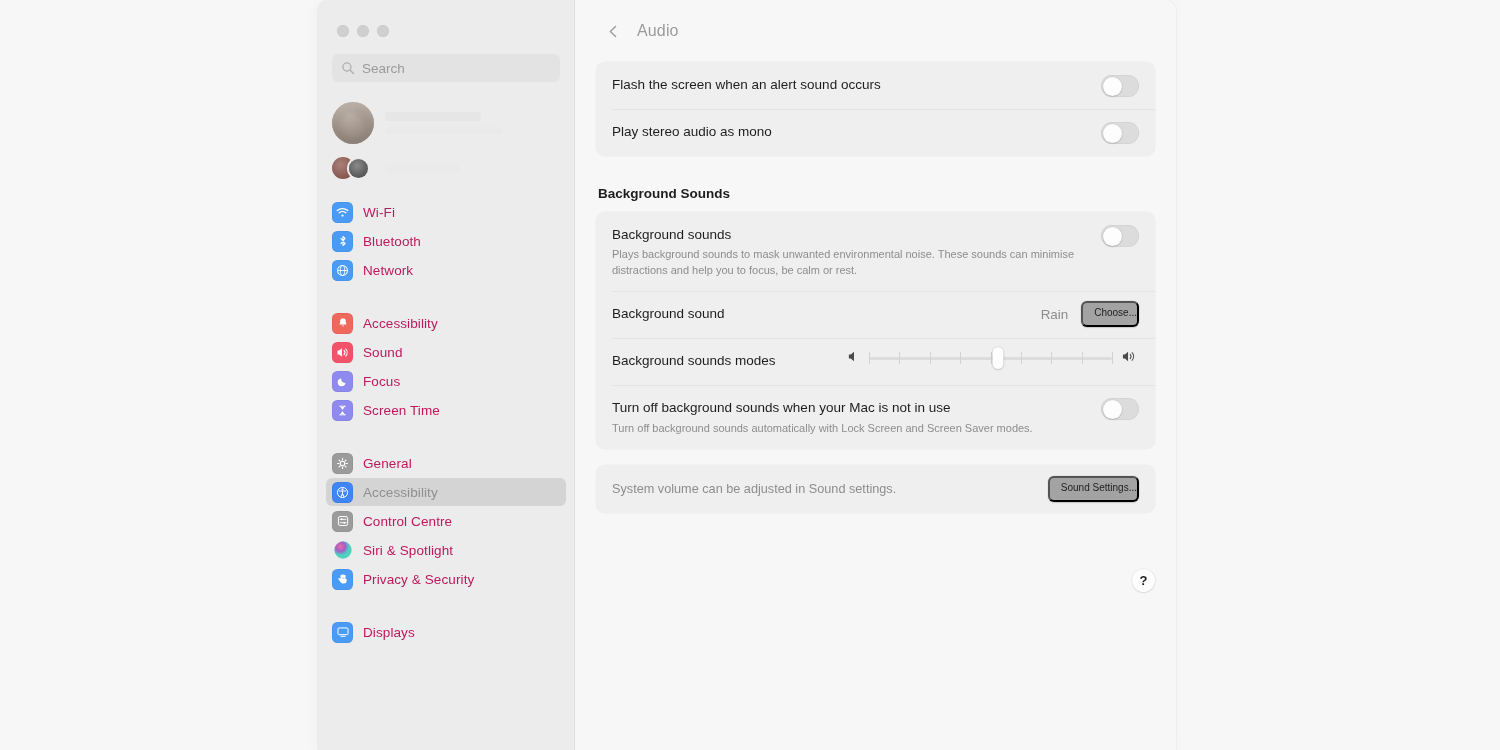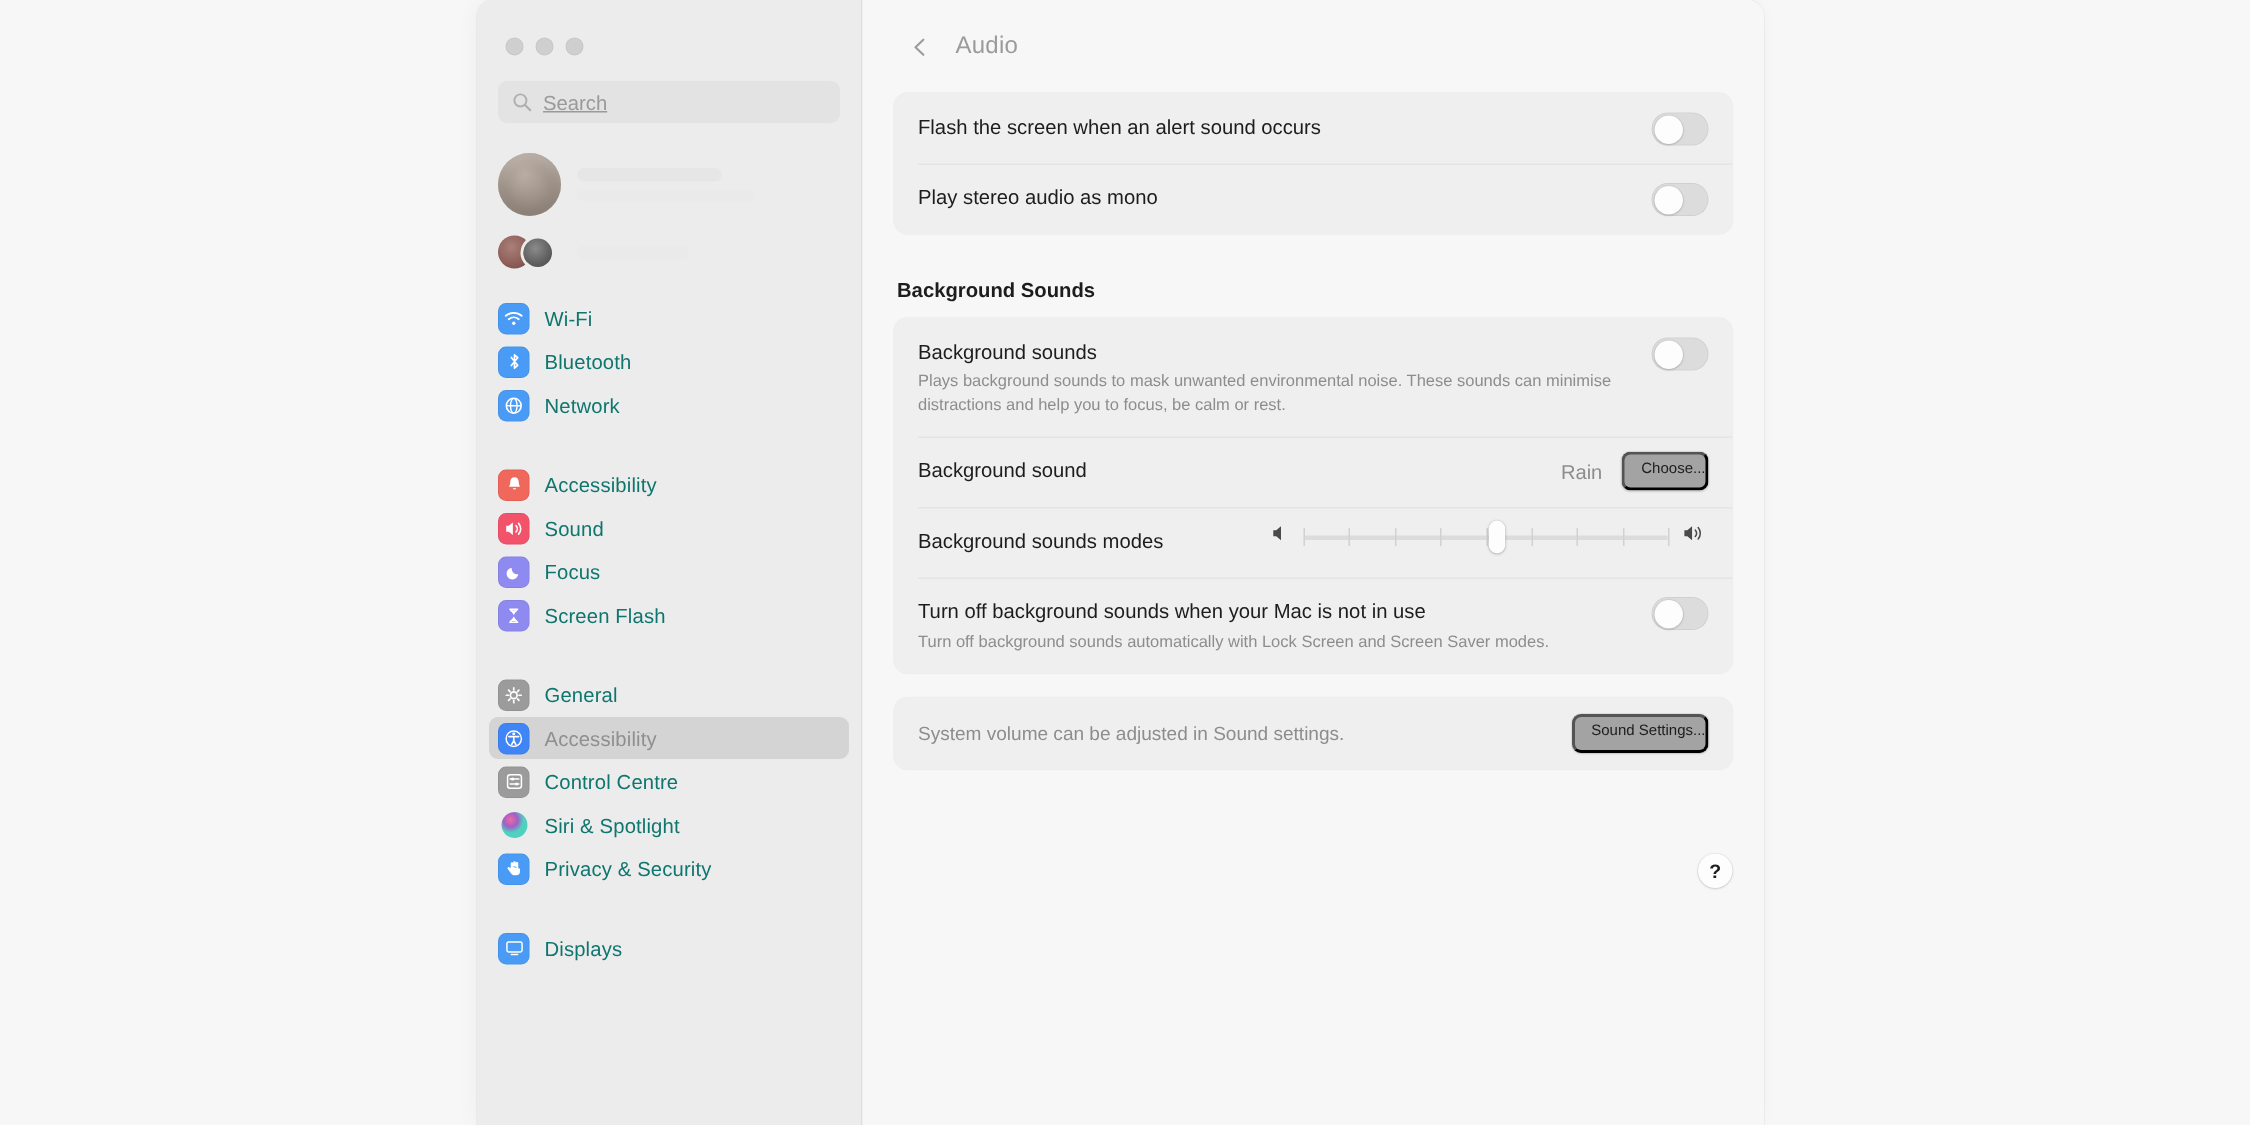--- a/index.html
+++ b/index.html
@@ -43,21 +43,21 @@
   #search-field {
     margin: 17px 14px 0 14px;
     height: 28px;
     background: #e3e3e3;
     border-radius: 6px;
     display: flex; align-items: center;
     padding: 0 9px;
     gap: 7px;
   }
   #search-field .mag { width: 14px; height: 14px; flex: 0 0 14px; opacity: 0.42; }
-  #search-field .ph { font-size: 13.5px; color: #9a9a9a; text-decoration: underline; }
+  #search-field .ph { font-size: 13.5px; color: #9a9a9a; }
 
   #accounts { padding: 14px 0 4px 0; }
   .account-row {
     display: flex; align-items: center;
     padding: 6px 14px;
     gap: 11px;
   }
   .avatar-lg {
     width: 42px; height: 42px; border-radius: 50%;
     background: radial-gradient(circle at 42% 33%, #b9ada4 0%, #a2968c 45%, #8e837b 100%);
@@ -85,21 +85,21 @@
     display: flex; align-items: center;
     height: 28px;
     margin: 1px 8px;
     padding: 0 6px;
     border-radius: 6px;
     gap: 10px;
   }
   .nav-item.selected { background: #d4d4d4; }
   .nav-item .nlabel {
     font-size: 13.5px;
-    color: #0f766e;
+    color: #be185d;
     letter-spacing: 0.1px;
     white-space: nowrap;
   }
   .nav-item.selected .nlabel { color: #8f8f8f; }
 
   .nicon {
     width: 21px; height: 21px; border-radius: 5.5px;
     flex: 0 0 21px;
     display: flex; align-items: center; justify-content: center;
     box-shadow: inset 0 0 0 0.5px rgba(0,0,0,0.08);
@@ -340,21 +340,21 @@
             </span>
             <span class="nlabel">Focus</span>
           </div>
           <div class="nav-item">
             <span class="nicon" style="background: rgb(142, 138, 240);">
               <svg viewBox="0 0 20 20" width="13" height="13">
                 <path d="M6 3.4h8M6 16.6h8M6.6 3.4c0 3 6.8 3 6.8 0M6.6 16.6c0-3 6.8-3 6.8 0" fill="none" stroke="#ffffff" stroke-width="1.5" stroke-linecap="round"></path>
                 <path d="M7 4.6h6l-3 4.6zM7 15.4h6l-3-4.6z" fill="#ffffff"></path>
               </svg>
             </span>
-            <span class="nlabel">Screen Flash</span>
+            <span class="nlabel">Screen Time</span>
           </div>
         </div>
         <div class="nav-sep"></div>
         <div class="nav-group">
           <div class="nav-item">
             <span class="nicon" style="background: rgb(155, 155, 155);">
               <svg viewBox="0 0 20 20" width="15" height="15">
                 <circle cx="10" cy="10" r="3" fill="none" stroke="#ffffff" stroke-width="1.5"></circle>
                 <g stroke="#ffffff" stroke-width="1.5" stroke-linecap="round">
                   <line x1="10" y1="3.4" x2="10" y2="5.3"></line>

